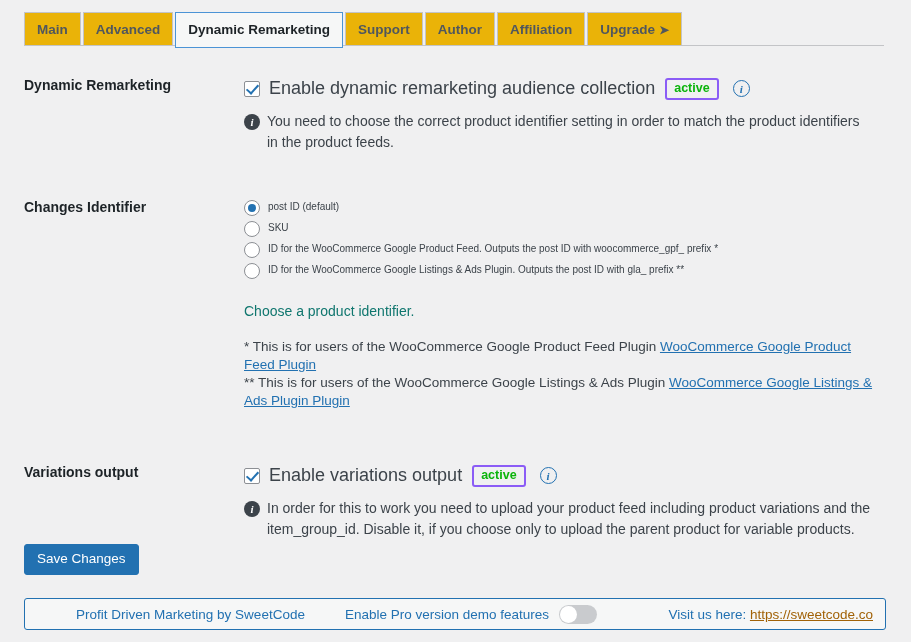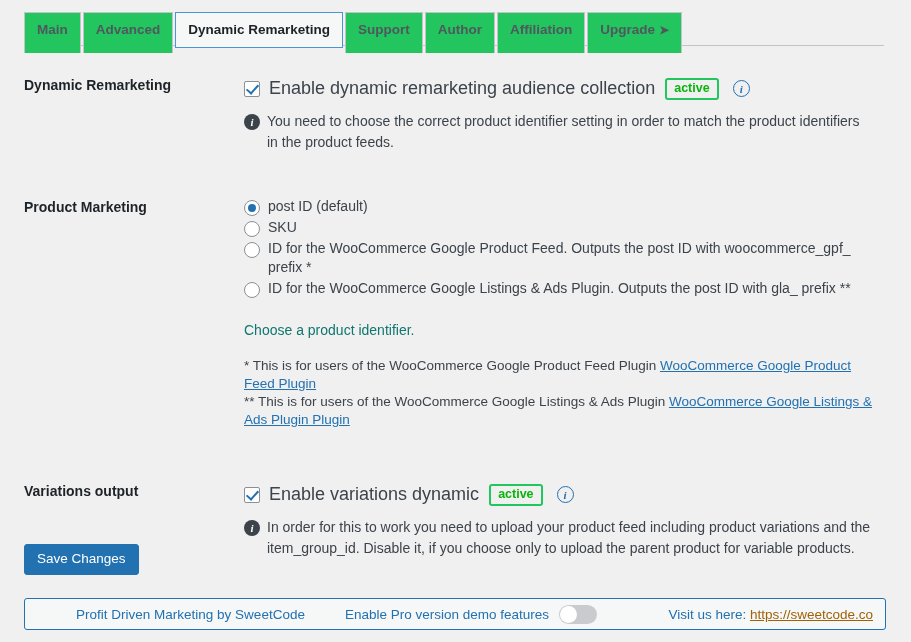--- a/index.html
+++ b/index.html
@@ -15,28 +15,28 @@
 
   
   .nav-tab-wrapper {
     position: absolute; left: 24px; top: 12px; width: 860px;
     height: 34px;
     border-bottom: 1px solid #c3c4c7;
     padding-left: 0;
   }
   .nav-tab {
     display: inline-block;
-    height: 41px;
+    height: 33px;
     line-height: 21px;
     padding: 6px 12px 5px 12px;
     margin: 0 2px 0 0;
     font-size: 13.5px;
     font-weight: 600;
     color: #50575e;
-    background: #22c55e;
+    background: #eab308;
     border: 1px solid #c3c4c7;
     border-bottom: none;
     text-decoration: none;
     vertical-align: top;
     white-space: nowrap;
   }
   .nav-tab-active {
     background: #f6f7f7;
     color: #1d2327;
     border: 1px solid #4b94d6;
@@ -81,28 +81,28 @@
   .rb {
     width: 16px; height: 16px; flex: 0 0 16px;
     border: 1px solid #8c8f94; background: #fff; border-radius: 50%;
     margin-right: 8px; position: relative; top: 3px;
   }
   .rb.checked::after {
     content: ""; position: absolute; left: 3px; top: 3px;
     width: 8px; height: 8px; border-radius: 50%; background: #2271b1;
   }
   .radio-row { display: flex; align-items: flex-start; margin-bottom: 2px; }
-  .radio-row .lbl-inline { font-size: 14px; line-height: 19px; }
+  .radio-row .lbl-inline { font-size: 10px; line-height: 19px; }
 
   
   .badge {
     display: inline-block;
     margin-left: 10px;
     padding: 1px 7px 2px 7px;
-    border: 2px solid #22c55e;
+    border: 2px solid #8b5cf6;
     border-radius: 3px;
     color: #0bb40b;
     font-size: 12.5px;
     font-weight: 700;
     line-height: 15px;
   }
 
   
   .info-o {
     display: inline-flex; align-items: center; justify-content: center;
@@ -183,21 +183,21 @@
           <span class="info-o">i</span>
         </div>
         <div class="desc">
           <span class="info-f">i</span>
           <span>You need to choose the correct product identifier setting in order to match the product identifiers in the product feeds.</span>
         </div>
       </div>
     </div>
 
     <div class="row" style="margin-top:22px;">
-      <div class="th" style="padding-top:10px;">Product Marketing</div>
+      <div class="th" style="padding-top:10px;">Changes Identifier</div>
       <div class="td" style="padding-top:9px;">
 
         <div class="radio-row">
           <span class="rb checked"></span>
           <span class="lbl-inline">post ID (default)</span>
         </div>
         <div class="radio-row">
           <span class="rb"></span>
           <span class="lbl-inline">SKU</span>
         </div>
@@ -219,21 +219,21 @@
           <span>** This is for users of the WooCommerce Google Listings &amp; Ads Plugin </span><a class="lnk" href="#">WooCommerce Google Listings &amp; Ads Plugin Plugin</a>
         </div>
       </div>
     </div>
 
     <div class="row" style="margin-top:26px;">
       <div class="th">Variations output</div>
       <div class="td">
         <div class="ctrl-line">
           <span class="cb checked"></span>
-          <span class="lbl-inline">Enable variations dynamic</span>
+          <span class="lbl-inline">Enable variations output</span>
           <span class="badge">active</span>
           <span class="info-o">i</span>
         </div>
         <div class="desc">
           <span class="info-f">i</span>
           <span>In order for this to work you need to upload your product feed including product variations and the item_group_id. Disable it, if you choose only to upload the parent product for variable products.</span>
         </div>
       </div>
     </div>
 

